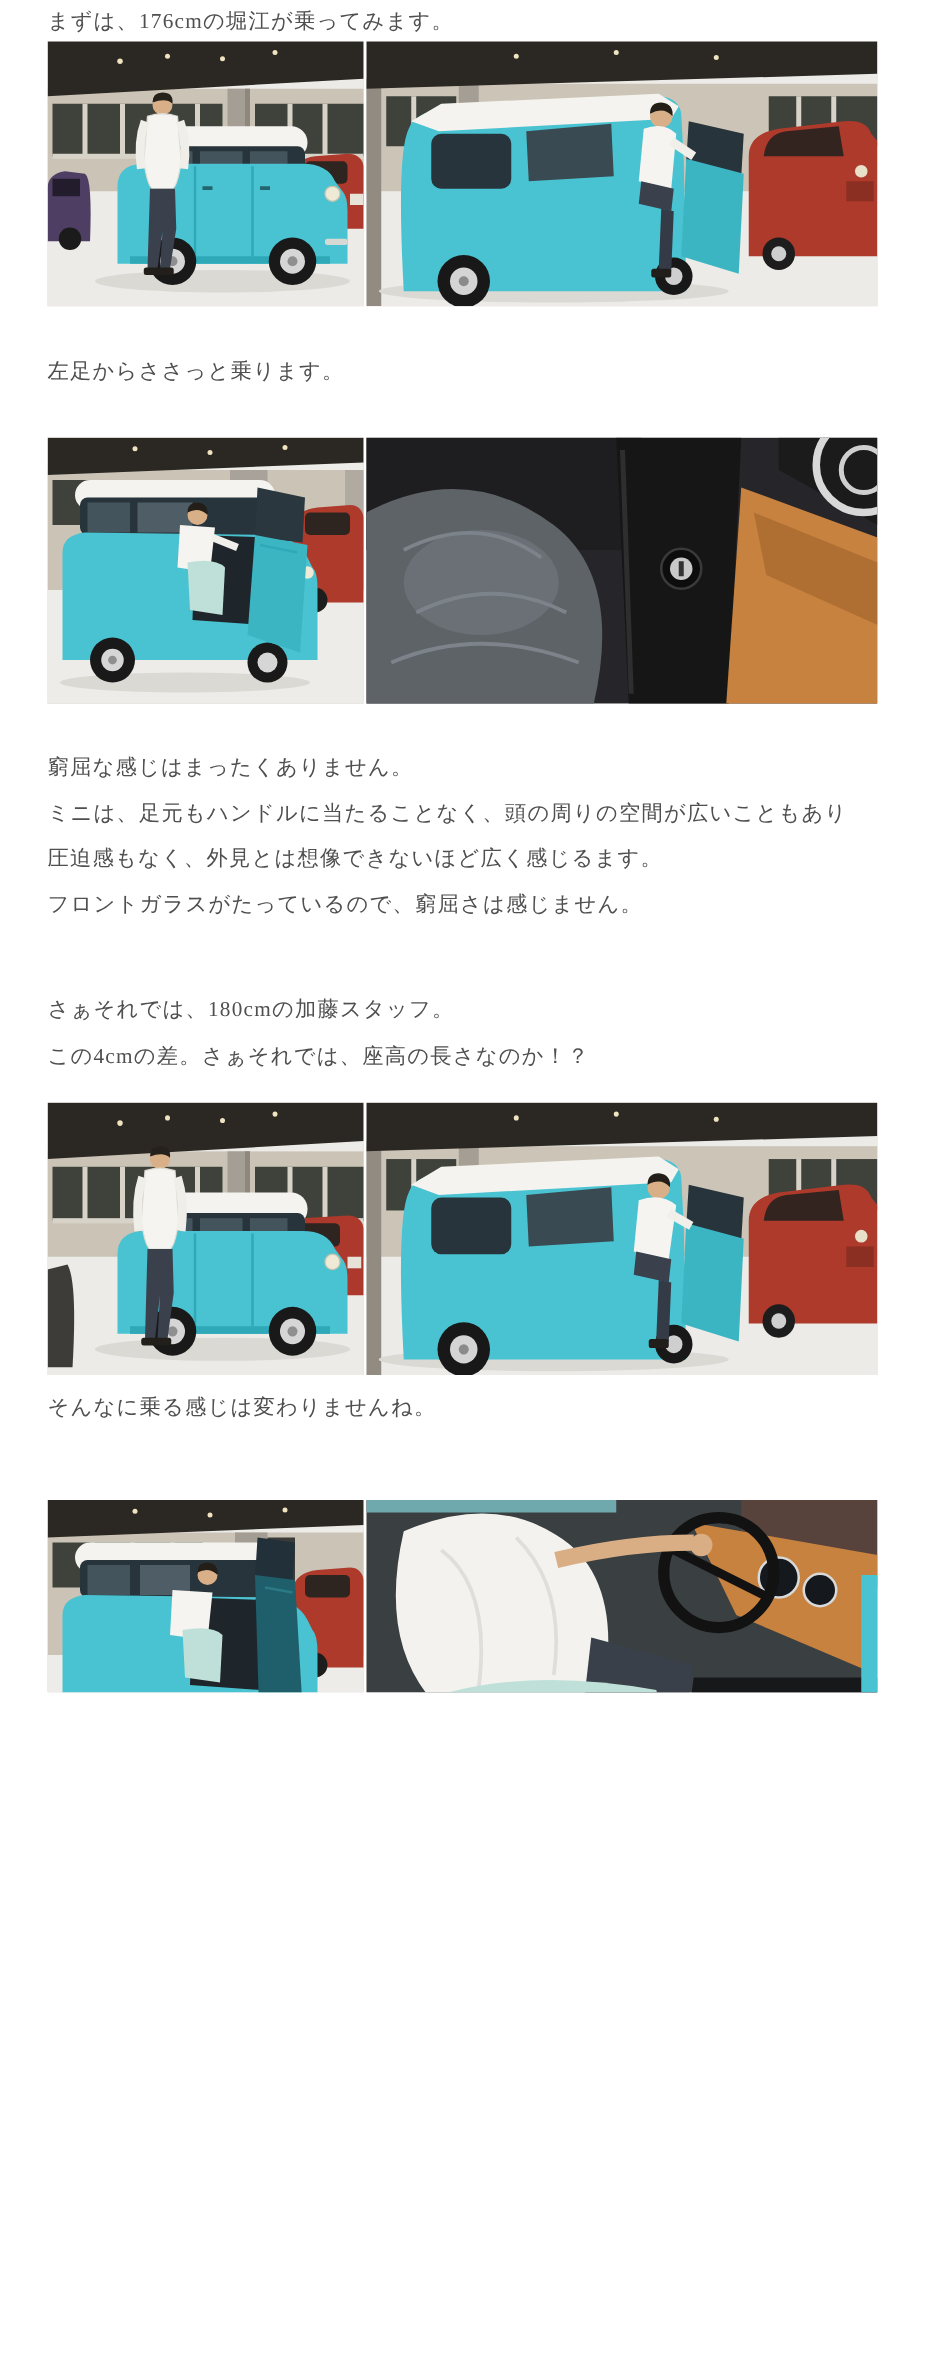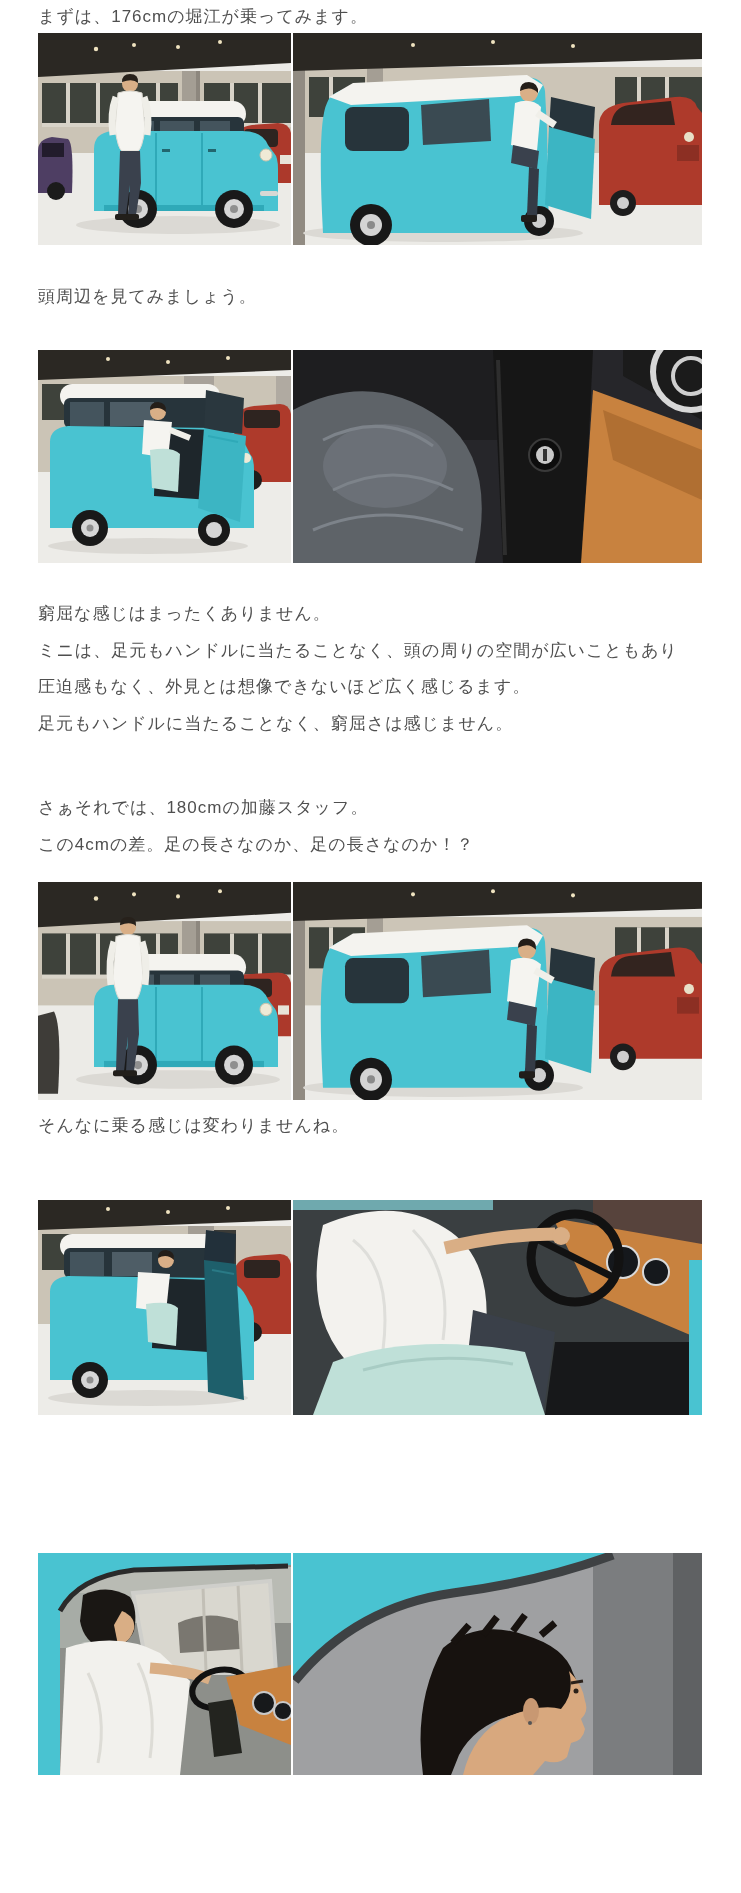--- a/index.html
+++ b/index.html
@@ -1,17 +1,17 @@
 <!DOCTYPE html>
 <html><head>
 <meta charset="utf-8">
 <style>
   html,body{margin:0;padding:0;background:#ffffff;}
-  .page{position:relative;width:741px;height:1893px;background:#ffffff;overflow:hidden;
-        font-family:Liberation Sans, sans-serif;color:#4f4f4f;}
+  .page{position:relative;width:741px;height:1354px;background:#ffffff;overflow:hidden;
+        font-family:Liberation Serif, serif;color:#4f4f4f;}
   .t{position:absolute;left:38px;margin:0;font-size:17px;line-height:1;
      letter-spacing:1px;color:#4f4f4f;white-space:nowrap;}
   .block{position:absolute;left:38px;}
   .block .line{font-size:17px;line-height:36.5px;letter-spacing:1px;white-space:nowrap;}
   .pair{position:absolute;left:38px;width:664px;margin:0;display:flex;gap:2px;}
   .ph{height:100%;overflow:hidden;background:#dddad4;}
   .ph.left{width:253px;}
   .ph.right{flex:1;}
   .ph svg{display:block;width:100%;height:100%;}
 </style>
@@ -144,21 +144,21 @@
           <path d="M222,70 Q238,64 248,74 L244,118 L218,112 Z" fill="#F5F4F0"></path>
           <path d="M244,80 L262,92" stroke="#F0EFE9" stroke-width="7" fill="none"></path>
           <polygon points="220,112 246,118 244,136 218,130" fill="#3A414D"></polygon>
           <polygon points="236,134 246,136 244,184 234,182" fill="#343B46"></polygon>
           <rect x="228" y="182" width="16" height="7" rx="2" fill="#201D1A"></rect>
         </g>
       </svg>
     </div>
   </figure>
 
-  <p class="t" style="top:288px">頭周辺を見てみましょう。</p>
+  <p class="t" style="top:288px">左足からささっと乗ります。</p>
 
   <figure class="pair" style="top:350px;height:213px">
     <div class="ph left">
       <svg viewBox="0 0 253 213" preserveAspectRatio="none">
         <rect width="253" height="213" fill="#EDECE8"></rect>
         <rect y="26" width="253" height="96" fill="#CBC4B6"></rect>
         <rect x="4" y="34" width="120" height="36" fill="#3E423B"></rect>
         <g fill="#D8D3C8">
             <rect x="34" y="34" width="4" height="36"></rect>
             <rect x="66" y="34" width="4" height="36"></rect>
@@ -228,26 +228,26 @@
           <circle cx="398" cy="26" r="18" fill="none" stroke="#CFCFCF" stroke-width="4"></circle>
         </g>
       </svg>
     </div>
   </figure>
 
   <div class="block" style="top:596px">
     <div class="line">窮屈な感じはまったくありません。</div>
     <div class="line">ミニは、足元もハンドルに当たることなく、頭の周りの空間が広いこともあり</div>
     <div class="line">圧迫感もなく、外見とは想像できないほど広く感じるます。</div>
-    <div class="line">足元もハンドルに当たることなく、窮屈さは感じません。</div>
+    <div class="line">フロントガラスがたっているので、窮屈さは感じません。</div>
   </div>
 
   <div class="block" style="top:790px">
     <div class="line">さぁそれでは、180cmの加藤スタッフ。</div>
-    <div class="line">この4cmの差。足の長さなのか、足の長さなのか！？</div>
+    <div class="line">この4cmの差。さぁそれでは、座高の長さなのか！？</div>
   </div>
 
   <figure class="pair" style="top:882px;height:218px">
     <div class="ph left">
       <svg viewBox="0 0 253 212" preserveAspectRatio="none">
         <rect width="253" height="212" fill="#ECEBE7"></rect>
         <rect y="38" width="253" height="82" fill="#CBC4B6"></rect>
         <rect x="4" y="50" width="136" height="42" fill="#3E423B"></rect>
         <g fill="#D8D3C8">
             <rect x="28" y="50" width="4" height="42"></rect>

